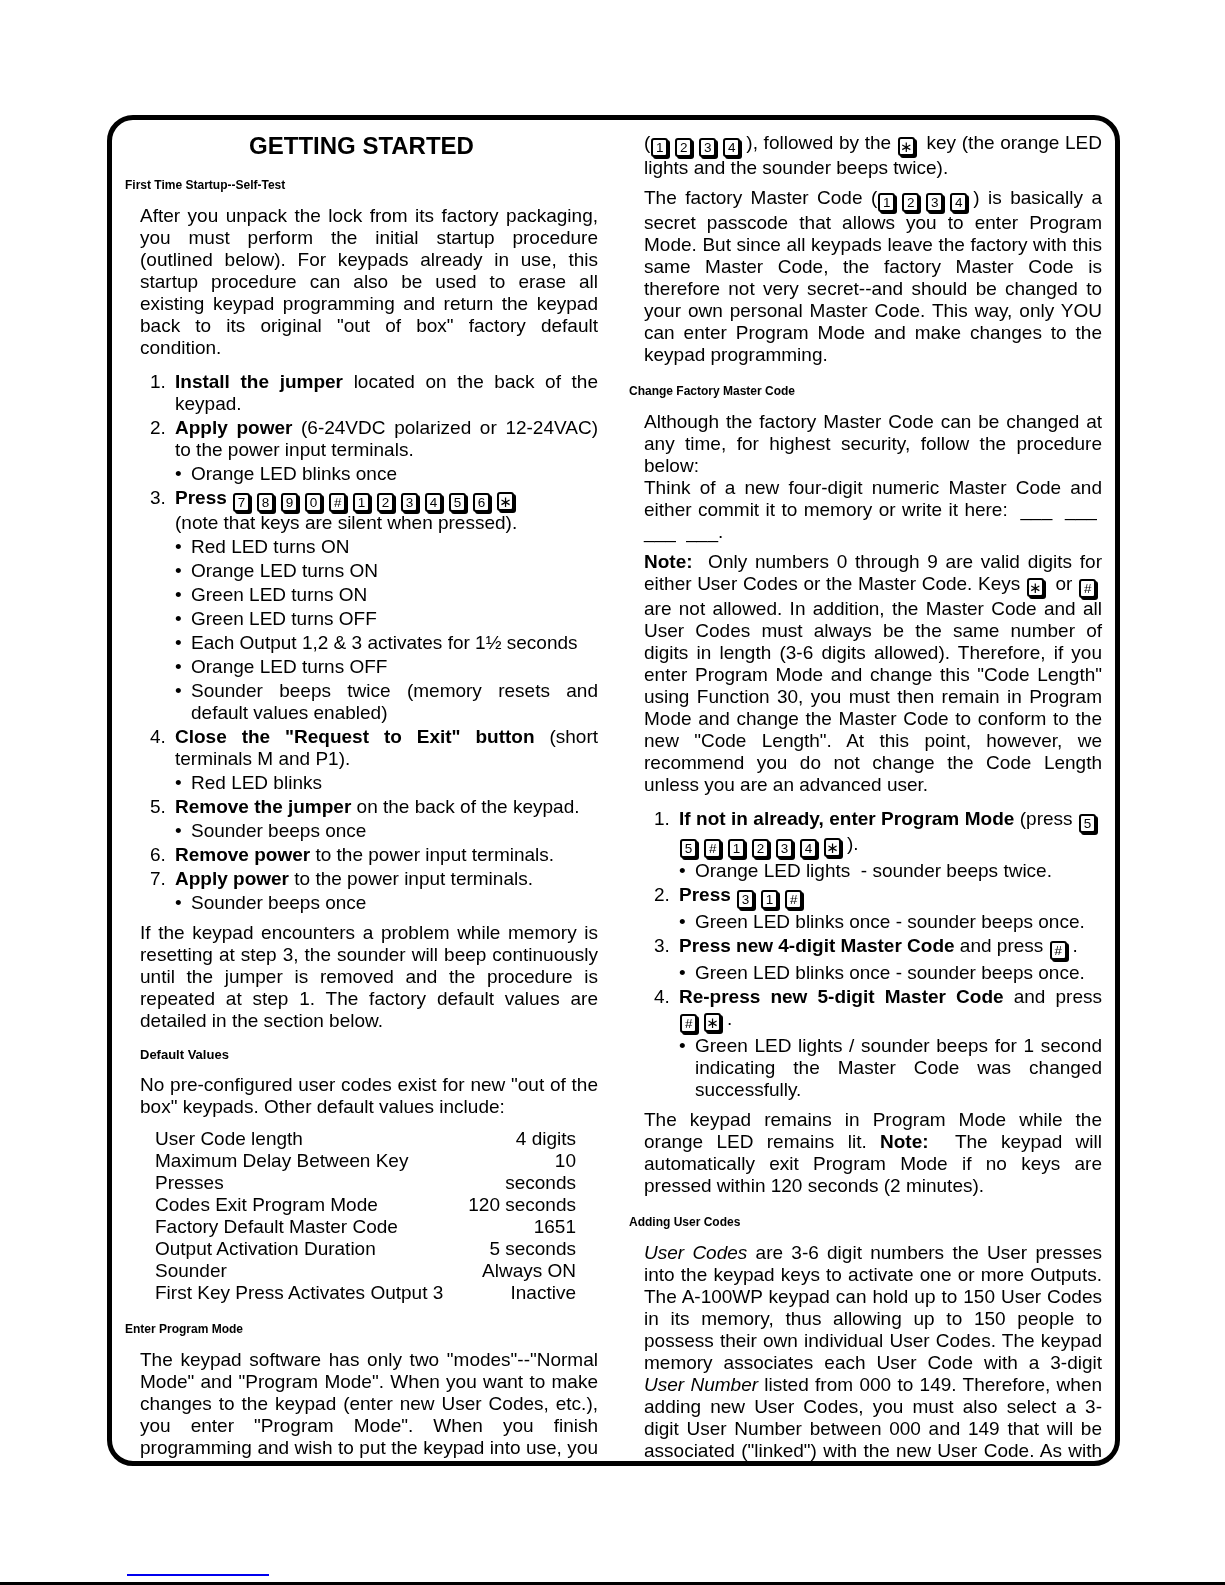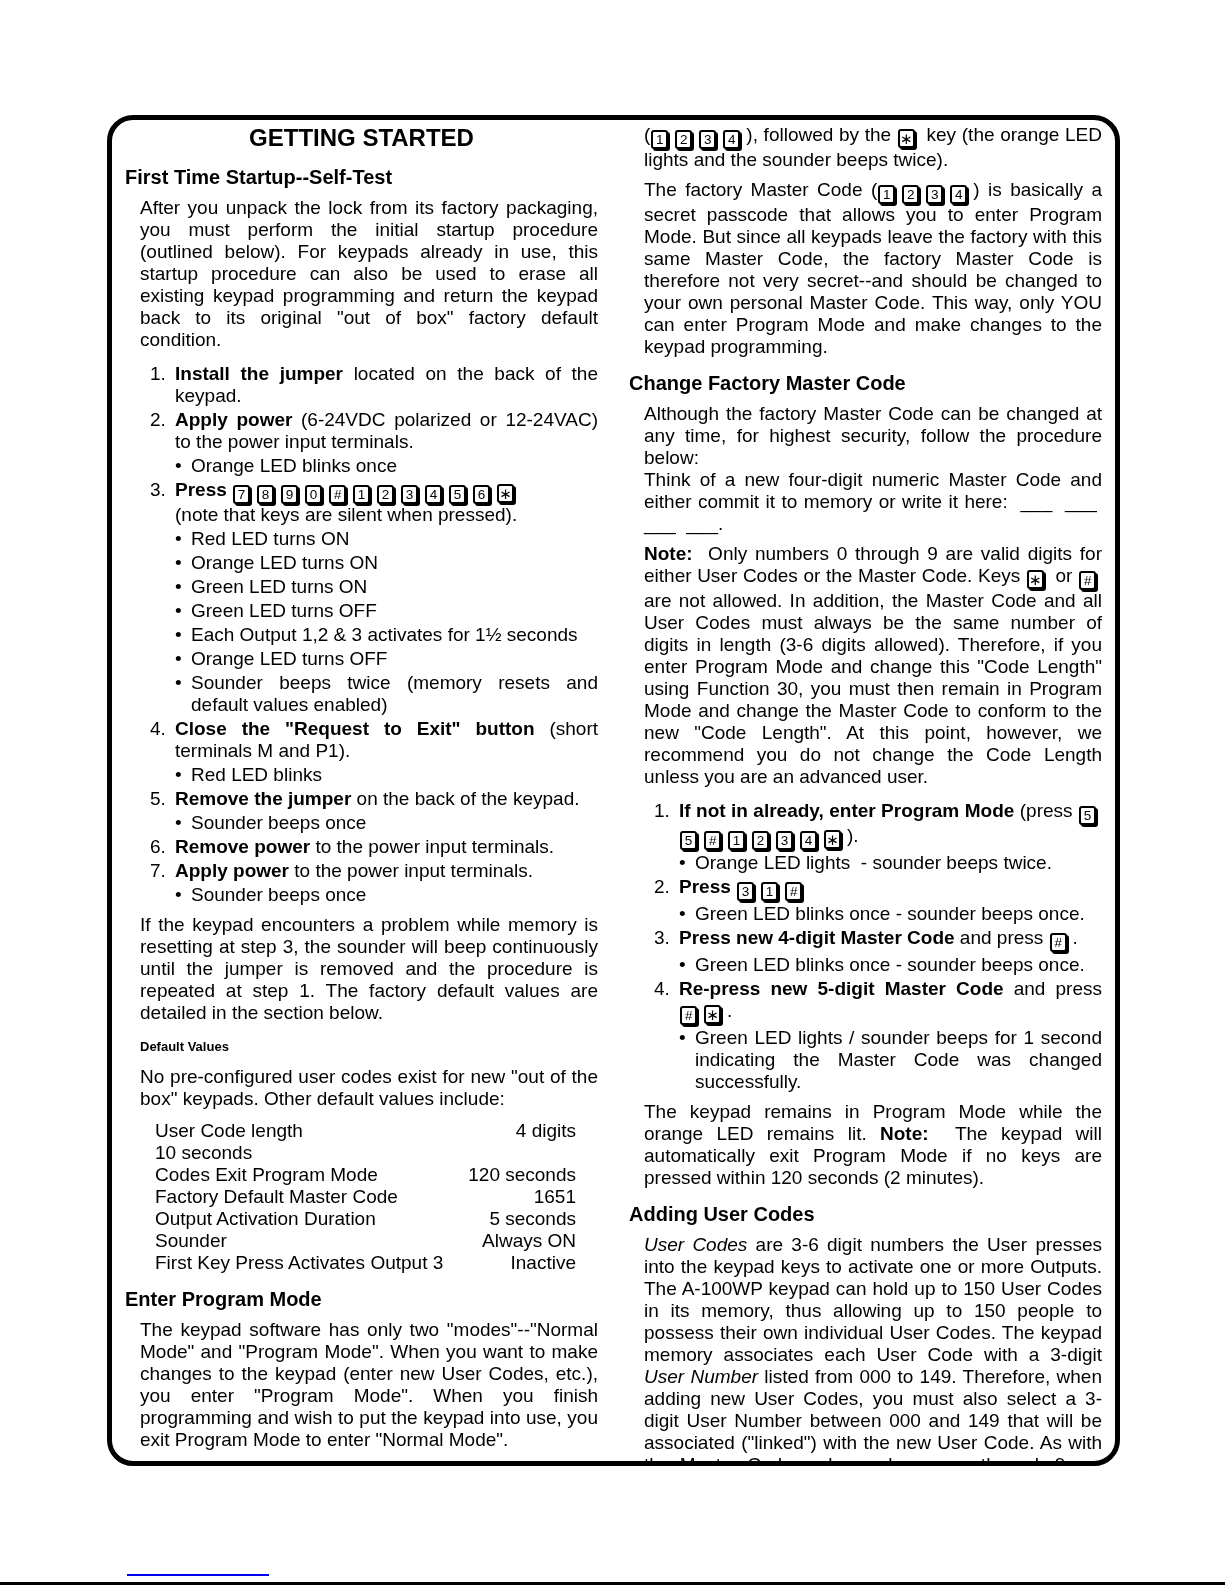--- a/index.html
+++ b/index.html
@@ -1,26 +1,26 @@
 <!DOCTYPE html>
 <html><head>
 <meta charset="utf-8">
 <style>
   html,body{margin:0;padding:0;background:#ffffff;}
   .page{position:relative;width:1225px;height:1585px;background:#fff;
         font-family:"Liberation Sans",sans-serif;color:#000;overflow:hidden;}
   .doc-box{position:absolute;left:107px;top:115px;width:1013px;height:1351px;
         box-sizing:border-box;border:5px solid #000;border-radius:26px;
-        padding:4px 13px 0 13px;overflow:hidden;background:#fff;}
+        padding:12px 13px 0 13px;overflow:hidden;background:#fff;}
   .cols{display:flex;gap:31px;}
   .col{width:473px;font-size:19px;line-height:22px;}
   .col > :first-child{margin-top:0;}
 
   .title{font-size:24px;line-height:28px;font-weight:bold;text-align:center;margin:0 0 2px 0;}
-  .heading{font-size:20px;line-height:23px;font-weight:bold;margin:14px 0 4px 0;}
+  .heading{font-size:12px;line-height:23px;font-weight:bold;margin:14px 0 4px 0;}
   .subheading{font-size:13px;font-weight:bold;margin:12px 0 2px 15px;}
   .para{margin:8px 0 8px 15px;text-align:justify;}
   .para.join-next{margin-bottom:0;}
   .para.join-prev{margin-top:0;}
   .cont{margin:0 0 2px 50px;text-align:left;}
   .num-item{position:relative;padding-left:50px;margin:2px 0;text-align:justify;}
   .num-item.join-next{margin-bottom:0;}
   .para + .num-item, .kv + .num-item{margin-top:12px;}
   .num-item .num{position:absolute;left:25px;}
   .bullet{position:relative;margin:2px 0;text-align:justify;}
@@ -76,20 +76,21 @@
           <div class="bullet l2"><span class="dot">•</span><span class="tx">Sounder beeps once</span></div>
           <div class="para"><span class="tx">If the keypad encounters a problem while memory is resetting at step 3, the sounder will beep continuously until the jumper is removed and the procedure is repeated at step 1.  The factory default values are detailed in the section below.</span></div>
           <div class="subheading">Default Values</div>
           <div class="para"><span class="tx">No pre-configured user codes exist for new "out of the box" keypads.  Other default values include:</span></div>
           <div class="kv">
             <div class="kv-row">
               <span class="kv-label">User Code length</span>
               <span class="kv-value">4 digits</span>
             </div>
             <div class="kv-row">
+              <span class="kv-label">Maximum Delay Between Key Presses</span>
               <span class="kv-value">10 seconds</span>
             </div>
             <div class="kv-row">
               <span class="kv-label">Codes Exit Program Mode</span>
               <span class="kv-value">120 seconds</span>
             </div>
             <div class="kv-row">
               <span class="kv-label">Factory Default Master Code</span>
               <span class="kv-value">1651</span>
             </div>

